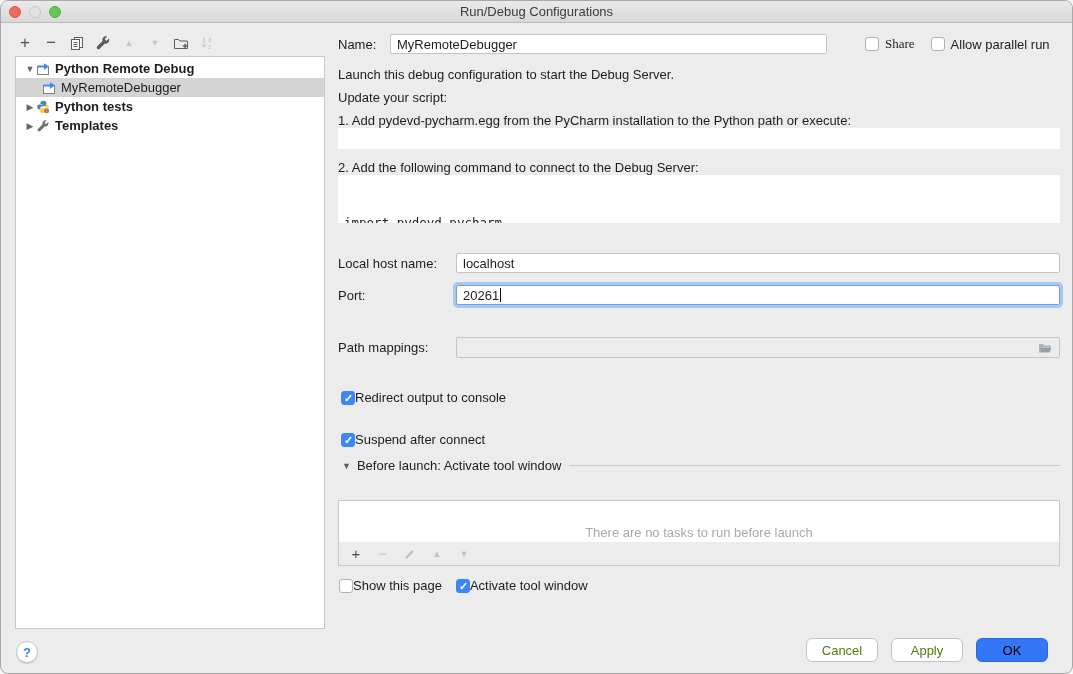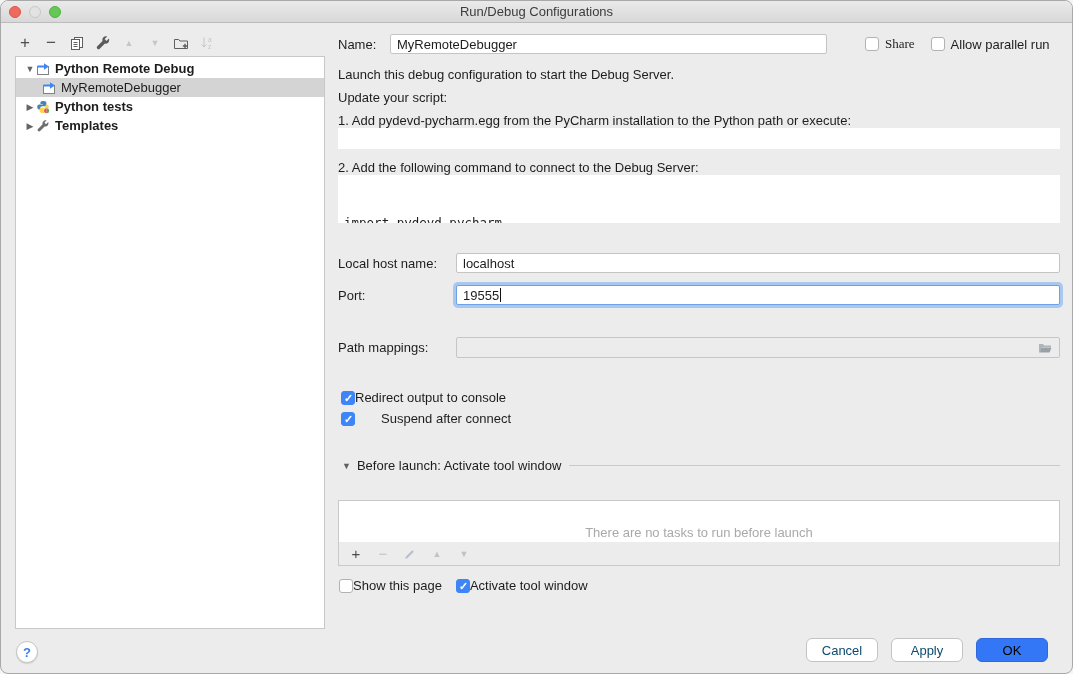--- a/index.html
+++ b/index.html
@@ -78,21 +78,21 @@
   .tti.disabled { color:#c2c2c2; }
   
   .help-btn {
     position:absolute; left:15px; top:640px; width:22px; height:22px; border-radius:50%;
     background:#fff; border:1px solid #c6c6c6; color:#3a7df0; font-weight:bold;
     display:flex; align-items:center; justify-content:center; box-shadow:0 1px 1px rgba(0,0,0,0.12);
   }
   .footer-buttons { position:absolute; right:24px; top:637px; display:flex; gap:13px; }
   .btn {
     height:24px; width:72px; border-radius:6px; border:1px solid #c3c3c3; background:#fff;
-    font-size:13px; color:#0c4a6e; display:flex; align-items:center; justify-content:center;
+    font-size:13px; color:#4d7c0f; display:flex; align-items:center; justify-content:center;
     font-family:"Liberation Sans",sans-serif;
   }
   .btn.primary { background:#3477f6; border-color:#2d68de; color:#000000; }
 </style>
 </head>
 <body>
 
 <div class="window">
 
   <div class="titlebar">
@@ -214,42 +214,42 @@
     <div class="r-abs row" style="top:230px;">
       <span class="lbl" style="width:118px;">Local host name:</span>
       <div class="field flex1">
         <span>localhost</span>
       </div>
     </div>
 
     <div class="r-abs row" style="top:262px;">
       <span class="lbl" style="width:118px;">Port:</span>
       <div class="field flex1 focused">
-        <span>19555</span>
+        <span>20261</span>
           <span class="caret"></span>
       </div>
     </div>
 
     <div class="r-abs row" style="top:314px;">
       <span class="lbl" style="width:118px;">Path mappings:</span>
       <div class="field flex1 disabled">
         <span style="flex:1;"></span>
         <svg width="16" height="16" viewBox="0 0 16 16">
           <path d="M2 4h4l1.2 1.6H14v1.8H4.6L3 12.5H2z" fill="#aeb4ba"></path>
           <path d="M4.2 7.8h10.2L12.6 12.5H2.9z" fill="#99a0a7"></path>
         </svg>
       </div>
     </div>
 
     <div class="r-abs row" style="top:367px; left:3px;">
       <div class="cb checked"></div>
       <span class="cb-label">Redirect output to console</span>
     </div>
 
-    <div class="r-abs row" style="top:388px; left:3px;gap:26px;">
+    <div class="r-abs row" style="top:409px; left:3px;">
       <div class="cb checked"></div>
       <span class="cb-label">Suspend after connect</span>
     </div>
 
     <div class="r-abs row" style="top:435px;">
       <span style="font-size:9px; color:#5f5f5f; margin:0 6px 0 4px;">▼</span>
       <span>Before launch: Activate tool window</span>
       <span class="hline"></span>
     </div>
 

